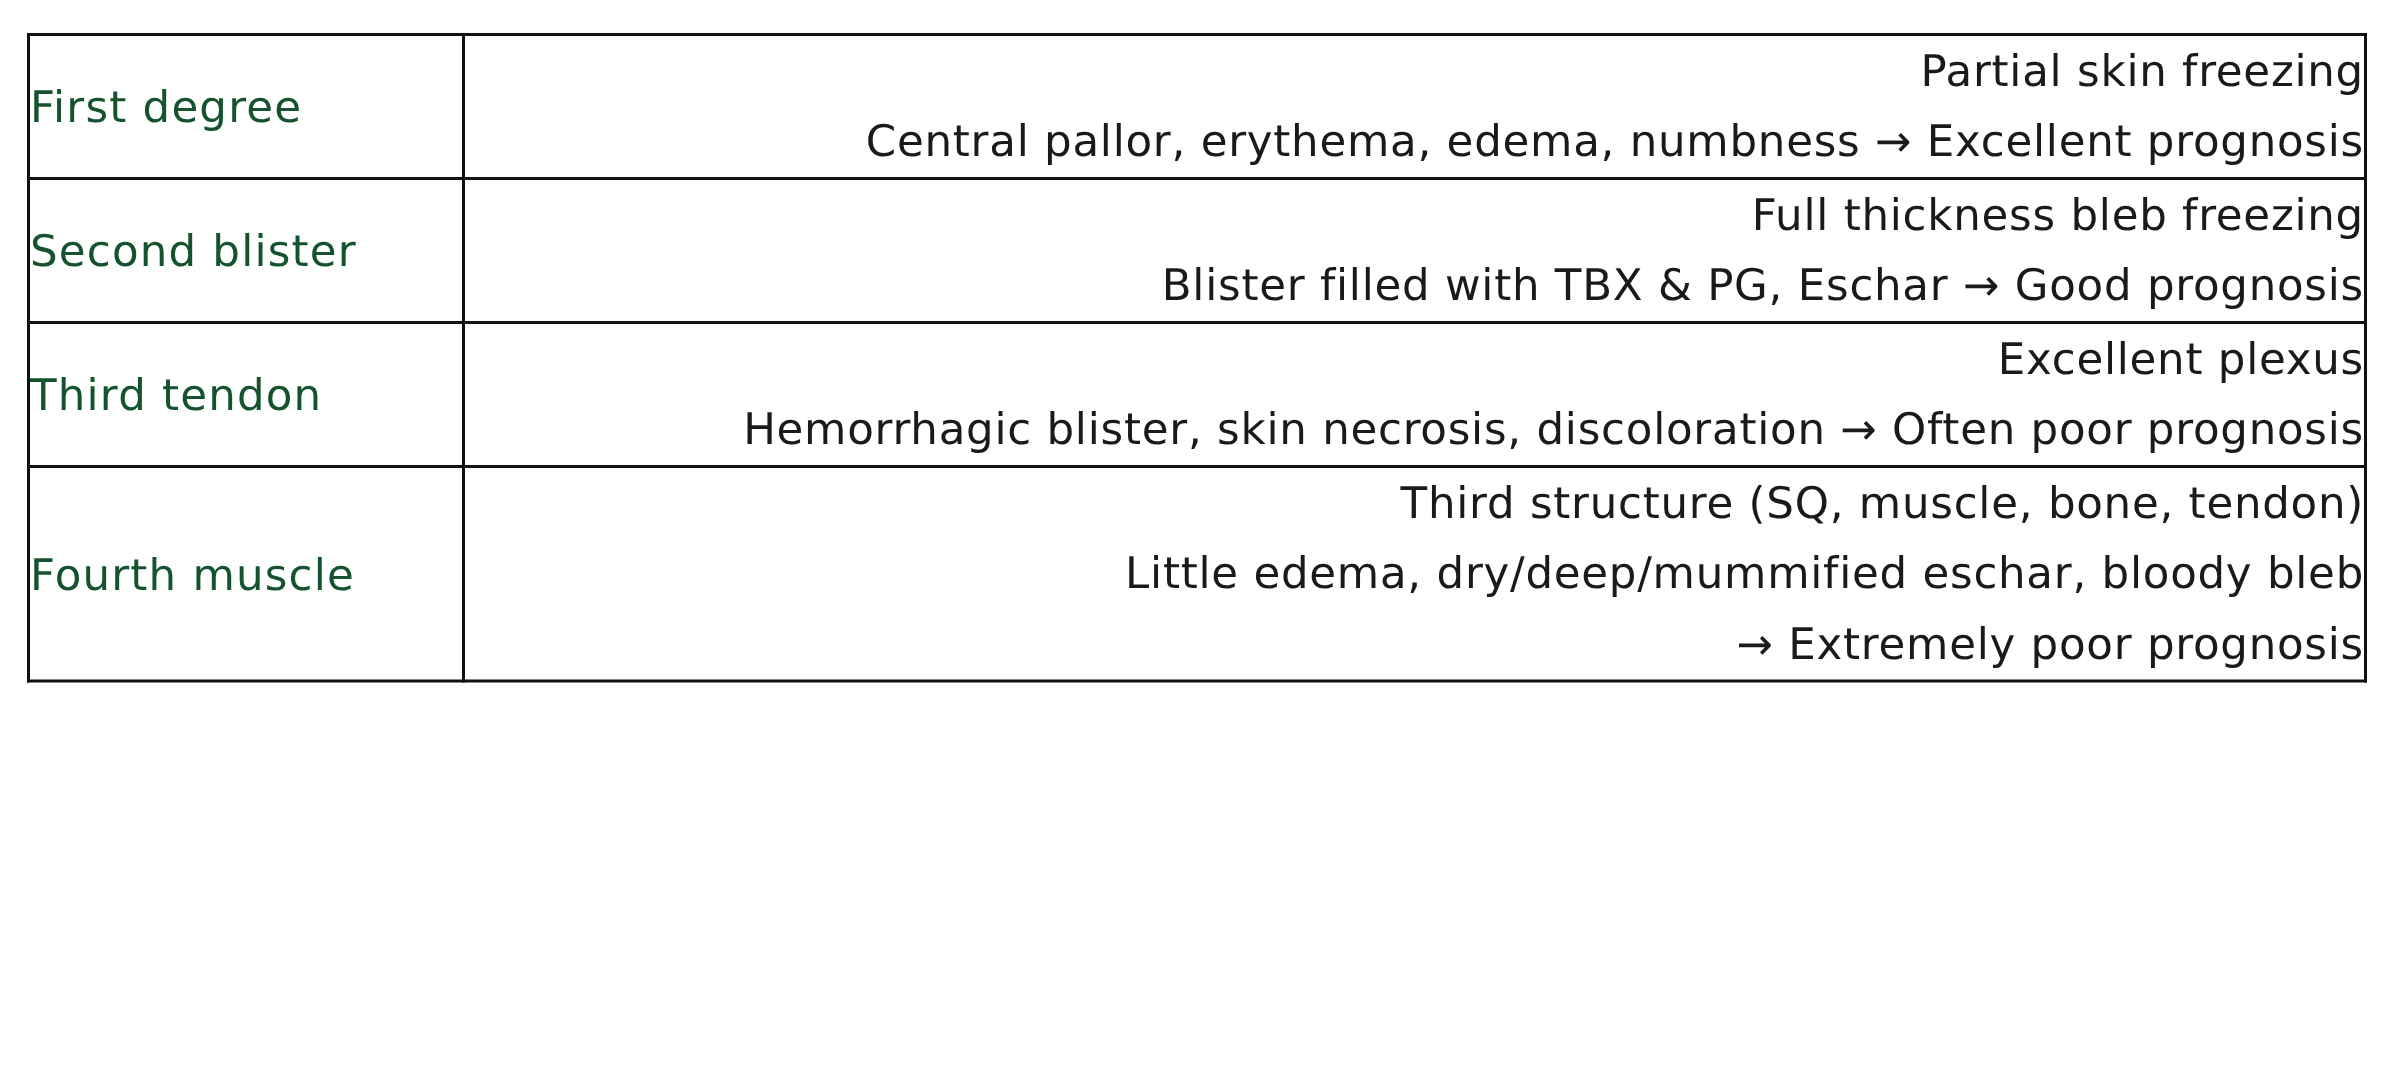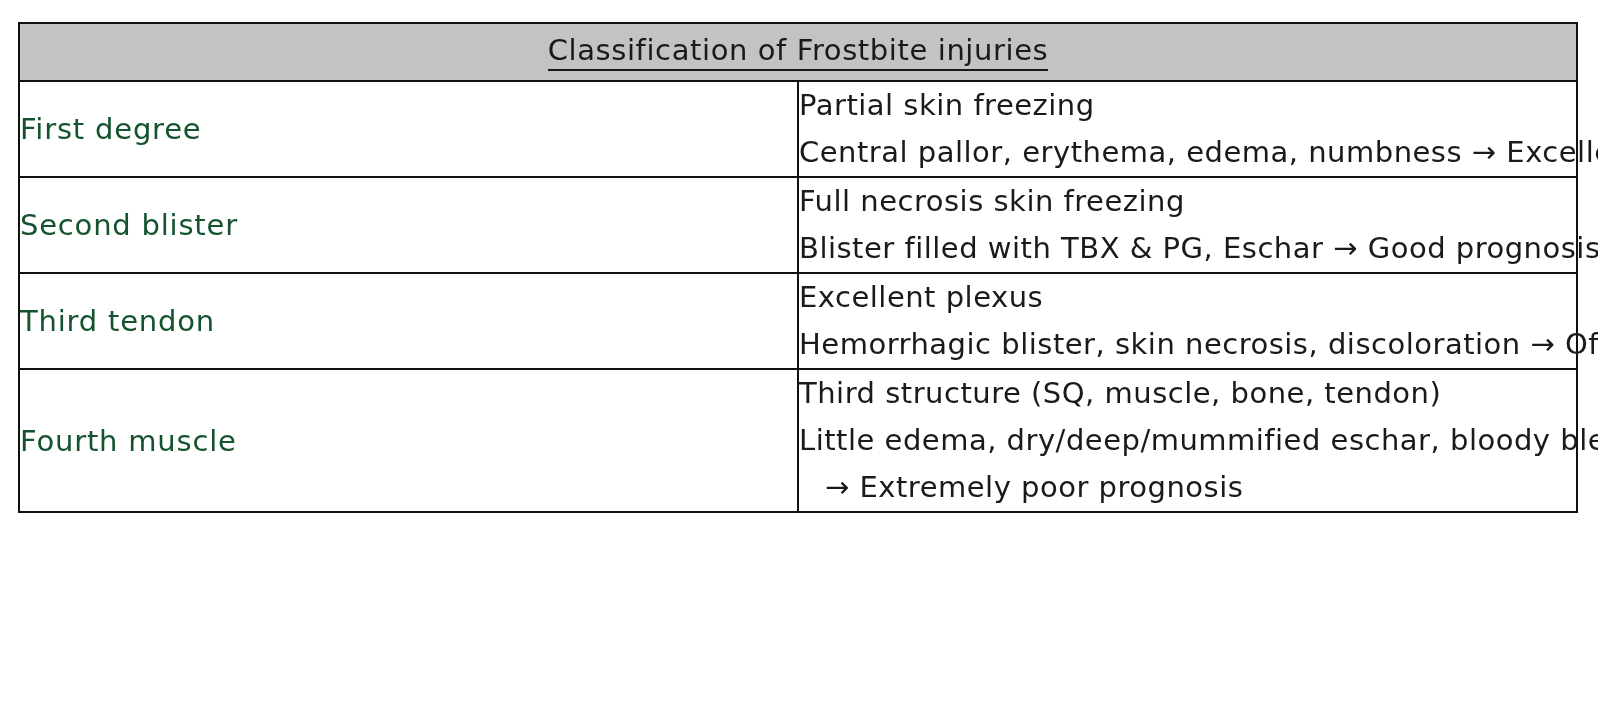--- a/index.html
+++ b/index.html
@@ -64,50 +64,46 @@
   .desc-cell {
     padding: 10px 0 10px 16px;
     font-size: 29px;
     letter-spacing: 0.5px;
     line-height: 1.0;
   }
 
   .desc-line {
     padding: 9px 0;
     white-space: nowrap;
+    text-align: right;
   }
   .desc-line.indented {
     padding-left: 26px;
   }
 </style>
 </head>
 <body>
 
 <div class="page">
 
   <table class="frostbite-table">
     <tbody>
-      <tr>
-        <td class="title-cell" colspan="2">
-          <span class="title-text">Classification of Frostbite injuries</span>
-        </td>
-      </tr>
 
       <tr>
         <td class="degree-cell">First degree</td>
         <td class="desc-cell">
           <div class="desc-line">Partial skin freezing</div>
           <div class="desc-line">Central pallor, erythema, edema, numbness → Excellent prognosis</div>
         </td>
       </tr>
 
       <tr>
         <td class="degree-cell">Second blister</td>
         <td class="desc-cell">
-          <div class="desc-line">Full necrosis skin freezing</div>
+          <div class="desc-line">Full thickness bleb freezing</div>
           <div class="desc-line">Blister filled with TBX &amp; PG, Eschar → Good prognosis</div>
         </td>
       </tr>
 
       <tr>
         <td class="degree-cell">Third tendon</td>
         <td class="desc-cell">
           <div class="desc-line">Excellent plexus</div>
           <div class="desc-line">Hemorrhagic blister, skin necrosis, discoloration → Often poor prognosis</div>
         </td>

